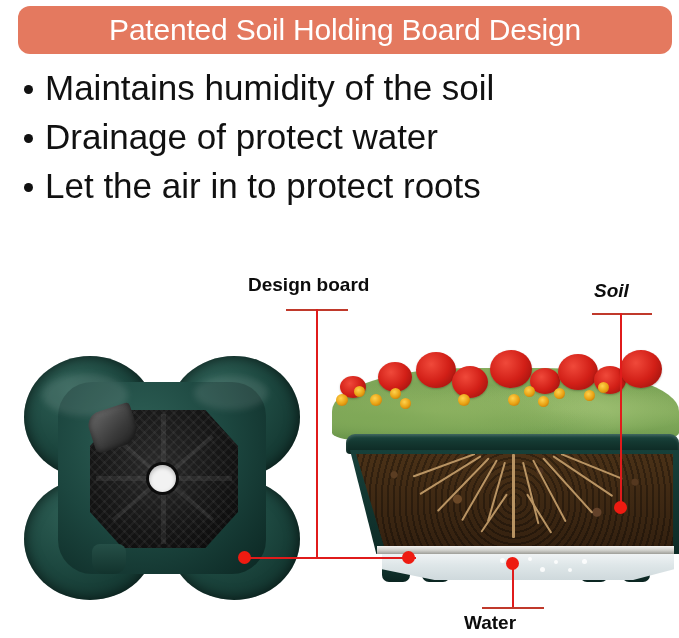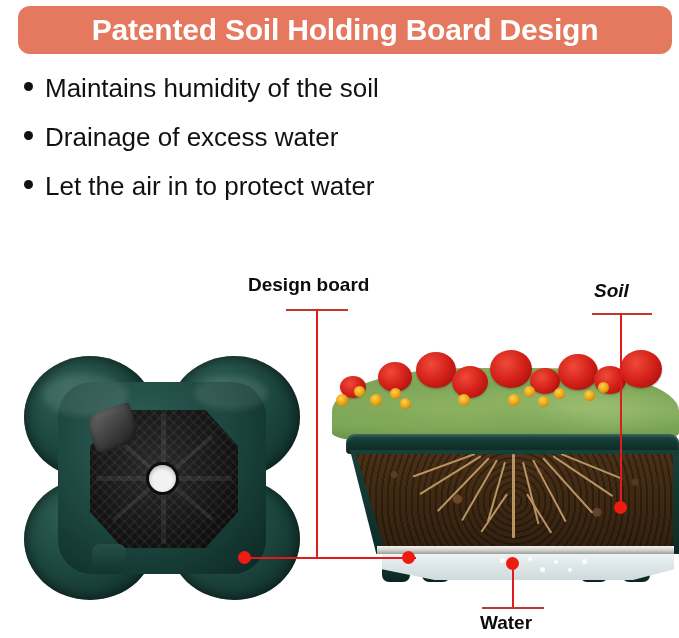--- a/index.html
+++ b/index.html
@@ -6,38 +6,38 @@
   body{width:679px;height:638px;position:relative;overflow:hidden;
        font-family:"Liberation Sans","DejaVu Sans",sans-serif;}
 
   
   #header-banner{
     position:absolute;left:18px;top:6px;width:654px;height:48px;
     background:#e4795f;border-radius:12px;
     display:flex;align-items:center;justify-content:center;
   }
   #header-title{
-    color:#ffffff;font-size:30px;font-weight:bold;letter-spacing:-0.2px;
+    color:#ffffff;font-size:30px;font-weight:normal;letter-spacing:-0.2px;
     white-space:nowrap;line-height:1;
   }
 
   
   #feature-list{position:absolute;left:24px;top:68px;width:620px;}
   .bullet-row{display:flex;align-items:baseline;margin-bottom:9px;height:40px;}
   .bullet-dot{
     width:9px;height:9px;border-radius:50%;background:#111;
     margin-right:12px;flex:0 0 auto;position:relative;top:-6px;
   }
-  .bullet-text{font-size:26px;color:#111;line-height:40px;white-space:nowrap;}
+  .bullet-text{font-size:35px;color:#111;line-height:40px;white-space:nowrap;}
 
   
   .callout-label{position:absolute;font-size:19px;font-weight:bold;color:#0c0c0c;white-space:nowrap;}
   #label-holding-board{left:248px;top:274px;}
   #label-soil{left:594px;top:280px;font-style:italic;}
-  #label-water{left:480px;top:612px;}
+  #label-water{left:464px;top:612px;}
 
   
   .leader-h{position:absolute;background:#c0392b;height:2px;}
   .leader-v{position:absolute;background:#e01b1b;width:2px;}
   .leader-dot{position:absolute;width:13px;height:13px;border-radius:50%;
               background:#ee1b11;}
 
   
   #hb-tbar   {left:286px;top:309px;width:62px;background:#c0392b;}
   #hb-vert   {left:316px;top:309px;height:250px;}
@@ -186,25 +186,25 @@
   <div id="header-title">Patented Soil Holding Board Design</div>
 </div>
 
 <div id="feature-list">
   <div class="bullet-row">
     <span class="bullet-dot"></span>
     <span class="bullet-text">Maintains humidity of the soil</span>
   </div>
   <div class="bullet-row">
     <span class="bullet-dot"></span>
-    <span class="bullet-text">Drainage of excess water</span>
+    <span class="bullet-text">Drainage of protect water</span>
   </div>
   <div class="bullet-row">
     <span class="bullet-dot"></span>
-    <span class="bullet-text">Let the air in to protect water</span>
+    <span class="bullet-text">Let the air in to protect roots</span>
   </div>
 </div>
 
 <div id="holding-board-photo">
   <div class="clover-lobe" id="lobe-tl"></div>
   <div class="clover-lobe" id="lobe-tr"></div>
   <div class="clover-lobe" id="lobe-bl"></div>
   <div class="clover-lobe" id="lobe-br"></div>
   <div id="clover-body"></div>
   <div id="board-center"></div>

